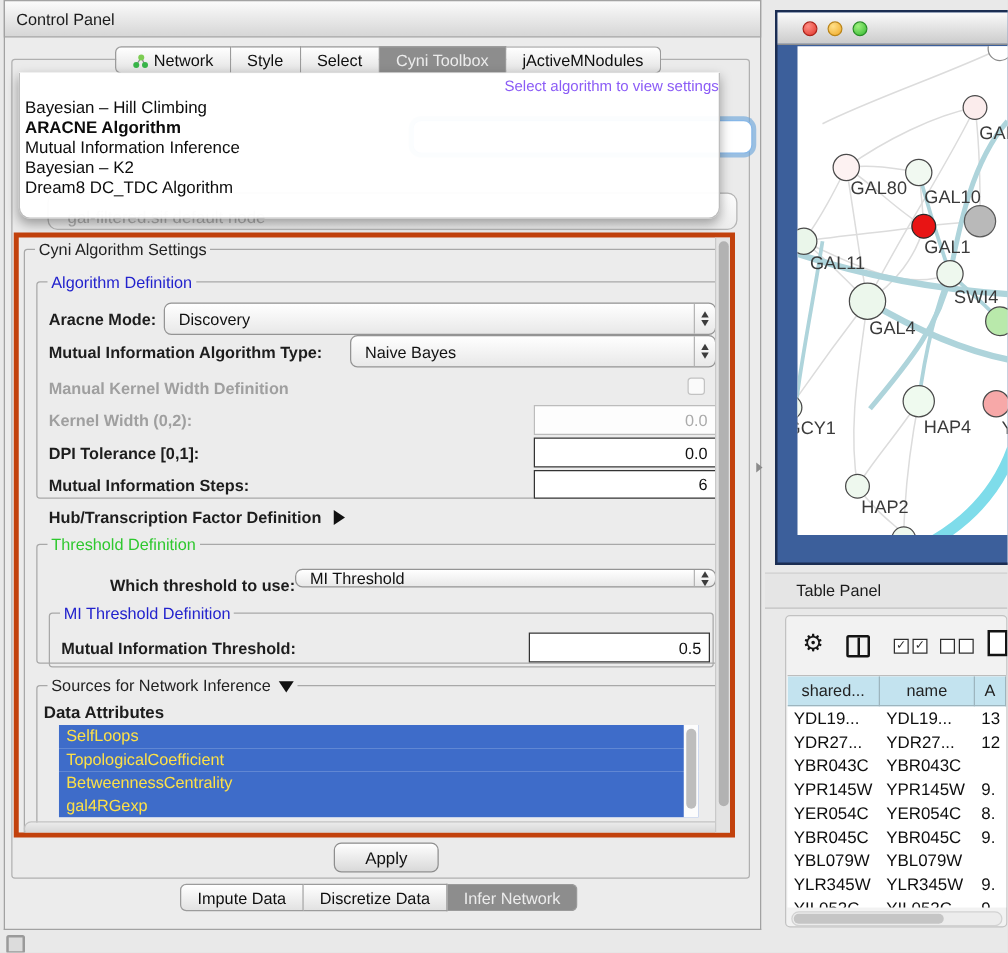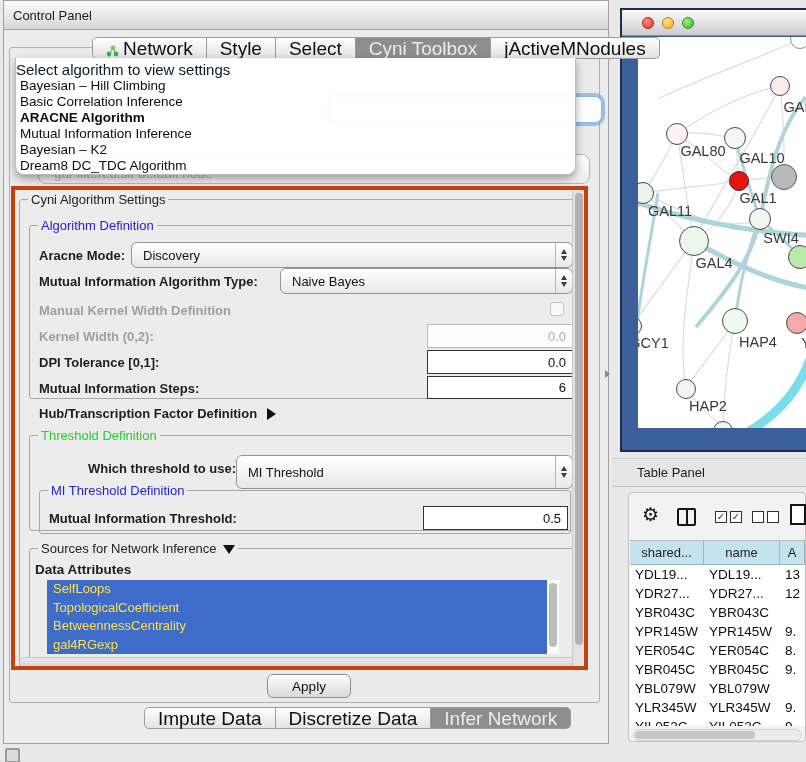--- a/index.html
+++ b/index.html
@@ -15,21 +15,21 @@
     border:1px solid #a2a2a2; border-top:none; }
   .cp-titlebar { left:3px; top:0; width:606px; height:30px;
     background:linear-gradient(#fbfbfb,#d6d6d6); border:1px solid #a2a2a2;
     display:flex; align-items:center; }
   .cp-title { margin-left:9px; font-size:13px; color:#1b1b1b; }
   .cp-float { right:24px; top:10px; width:10px; height:10px; border:2px solid #222; background:transparent; }
   .cp-close { right:6px; top:7px; font-size:13px; font-weight:bold; color:#111; }
 
   
   .seg-row { display:flex; height:22px; z-index:3; }
-  .seg { padding:0 13px; line-height:21px; font-size:19px; color:#0f0f0f;
+  .seg { padding:0 13px; line-height:21px; font-size:13px; color:#0f0f0f;
     background:linear-gradient(#ffffff,#e2e2e2); border:1px solid #9b9b9b; border-left:none;
     white-space:nowrap; }
   .seg:first-child { border-left:1px solid #9b9b9b; border-radius:5px 0 0 5px; }
   .seg:last-child { border-radius:0 5px 5px 0; }
   .seg.selected { background:#8d8d8d; color:#ececec; }
   .seg .net-ico { display:inline-block; vertical-align:-2px; margin-right:4px; }
 
   .tabpane { left:9px; top:47px; width:591px; height:656px; border:1px solid #b0b0b0;
     border-radius:3px; background:#ebebeb; }
 
@@ -37,21 +37,21 @@
   .combo-focused { left:330px; top:96px; width:272px; height:27px; background:#fff;
     border:1px solid #86b7e8; border-radius:7px; box-shadow:0 0 0 3px rgba(110,168,220,.65); z-index:1; }
   .combo-ghost { left:38px; top:154px; width:552px; height:30px; border:1px solid #b5b5b5;
     border-radius:8px; background:linear-gradient(#fdfdfd,#ededed); z-index:1; }
   .combo-ghost-label { left:54px; top:166px; font-size:13.5px; color:#b2b2b2; z-index:1; }
 
   
   .dropdown { left:15px; top:58px; width:561px; height:117px; background:rgba(255,255,255,.96);
     border:1px solid #bdbdbd; border-top:none; border-radius:0 0 9px 9px;
     box-shadow:0 4px 9px rgba(0,0,0,.35); z-index:10; padding-top:3px; }
-  .dd-hint { height:17px; line-height:17px; text-align:left; color:#0f172a; font-size:15px; }
+  .dd-hint { height:17px; line-height:17px; text-align:right; color:#8b5cf6; font-size:12px; }
   .dd-item { height:16px; line-height:16px; padding-left:4px; font-size:13.5px; color:#0c0c0c; }
   .dd-item.bold { font-weight:bold; }
 
   
   .viewport { left:11px; top:186px; width:577px; height:484px; border:4px solid #c2410c;
     background:#ececec; overflow:hidden; }
   .vscroll { position:absolute; right:0; top:0; bottom:0; width:12px; background:#e3e3e3;
     border-left:1px solid #c9c9c9; }
   .vthumb { position:absolute; left:2px; top:3px; width:8px; height:452px; background:#b2b2b2; border-radius:4px; }
 
@@ -170,21 +170,20 @@
     <div class="seg"><span>jActiveMNodules</span></div>
   </div>
 
   <div class="abs combo-focused"></div>
   <div class="abs combo-ghost"></div>
   <span class="abs combo-ghost-label">gal-filtered.sif default node</span>
 
   <div class="abs dropdown">
     <div class="dd-hint">Select algorithm to view settings</div>
     <div class="dd-item">Bayesian – Hill Climbing</div>
-    <div class="dd-item">Basic Correlation Inference</div>
     <div class="dd-item bold">ARACNE Algorithm</div>
     <div class="dd-item">Mutual Information Inference</div>
     <div class="dd-item">Bayesian – K2</div>
     <div class="dd-item">Dream8 DC_TDC Algorithm</div>
   </div>
 
   <div class="abs viewport">
 
     <div class="group" style="left:4px; top:9px; width:566px; height:470px;">
       <span class="group-title t-black">Cyni Algorithm Settings</span>
@@ -225,21 +224,21 @@
       </div>
 
     <div class="expander" style="left:24px; top:216px;">
       <span>Hub/Transcription Factor Definition</span><span class="arrow-right"></span>
     </div>
 
     <div class="group" style="left:14px; top:245px; width:554px; height:96px;">
       <span class="group-title t-green">Threshold Definition</span>
     </div>
     <span class="lbl" style="left:73px; top:271px;">Which threshold to use:</span>
-    <div class="combo" style="left:221px; top:265px; width:337px; height:34px;">
+    <div class="combo" style="left:221px; top:265px; width:337px; height:15px;">
       <span class="combo-text">MI Threshold</span>
       <span class="stepper">
           <span class="tri-up"></span>
           <span class="tri-dn"></span>
         </span>
     </div>
     <div class="group" style="left:24px; top:300px; width:532px; height:44px;">
       <span class="group-title t-blue">MI Threshold Definition</span>
     </div>
     <span class="lbl" style="left:34px; top:321px;">Mutual Information Threshold:</span>

